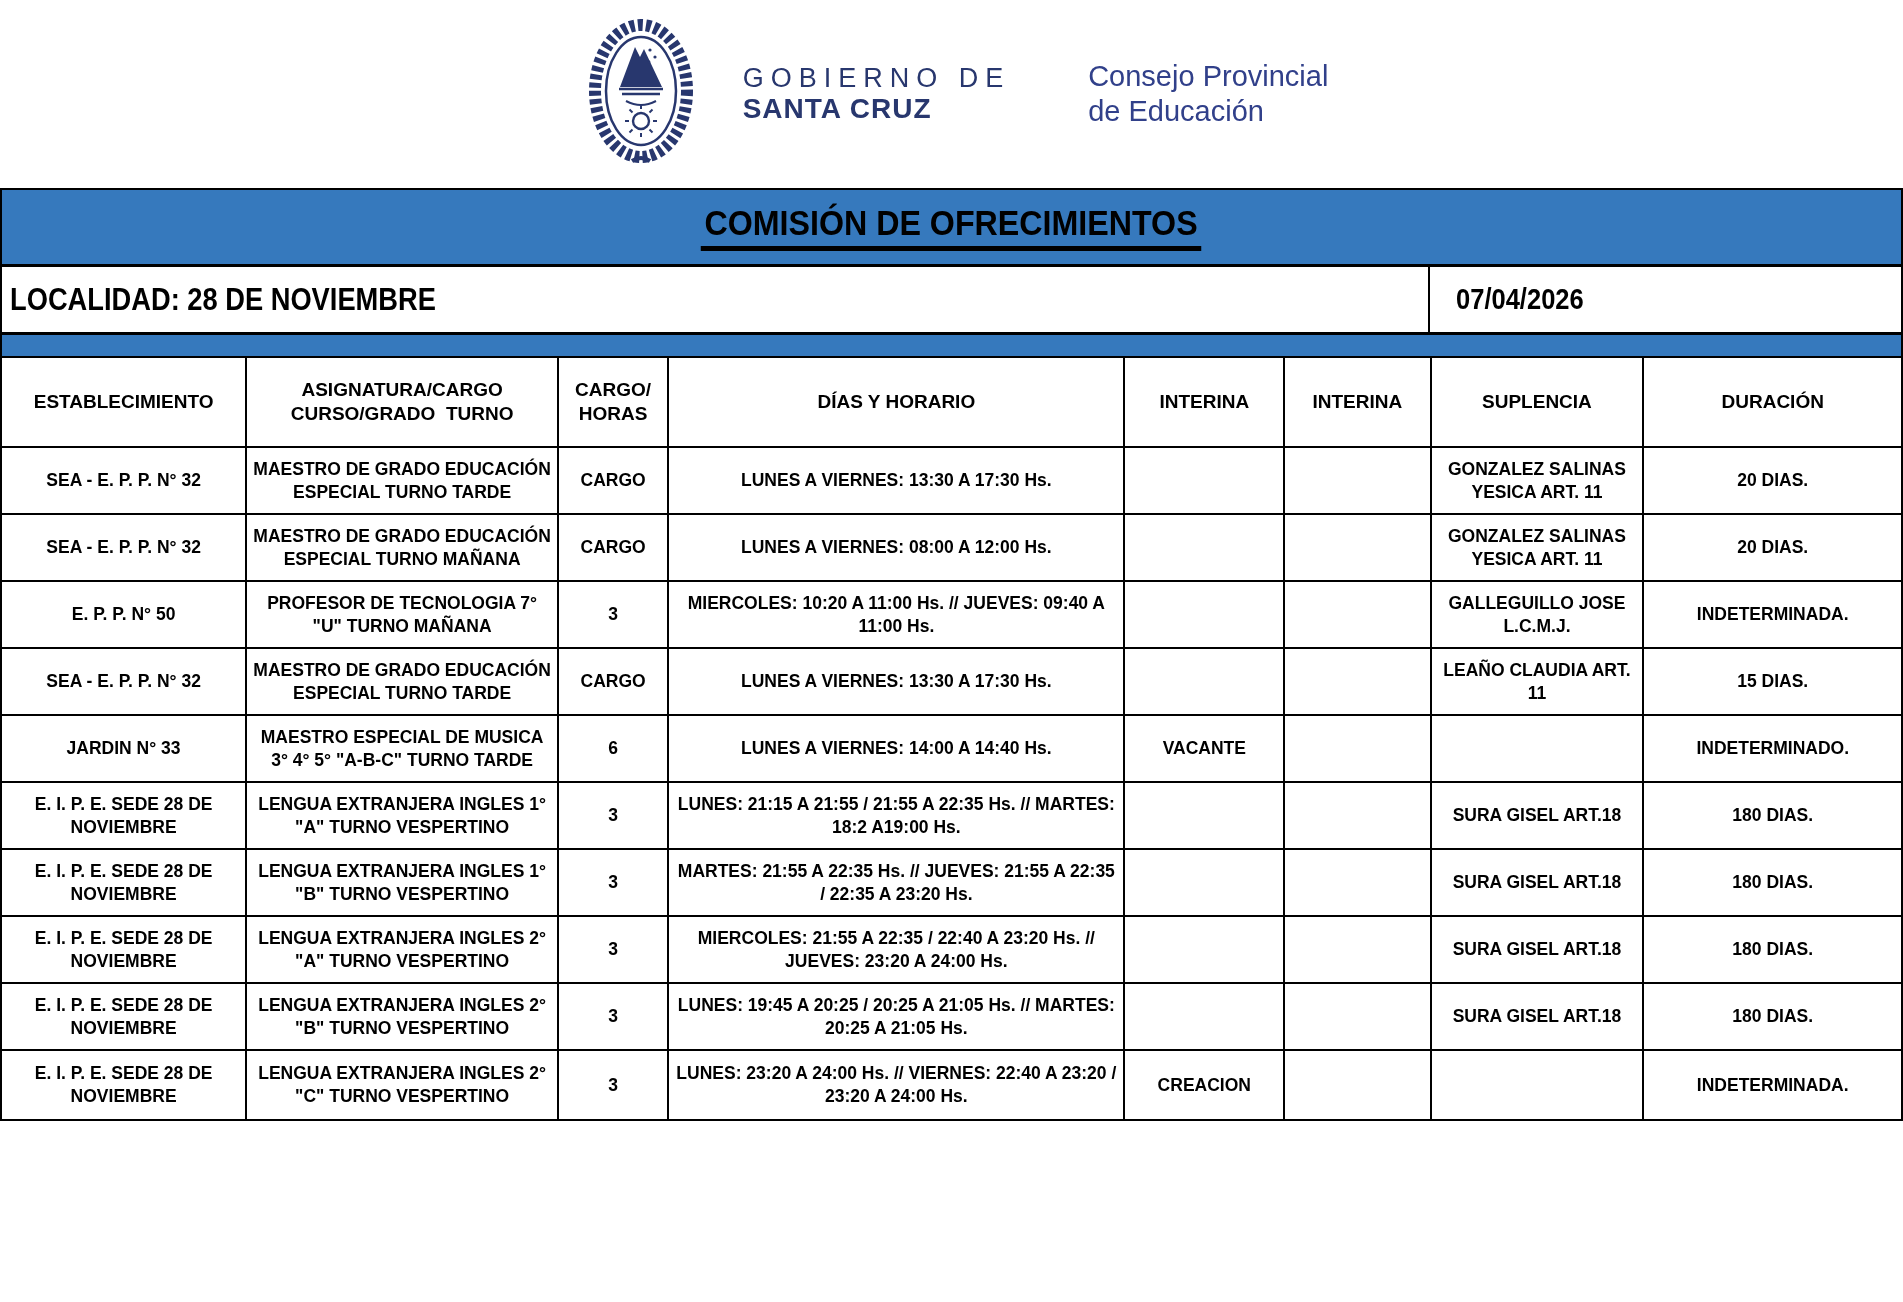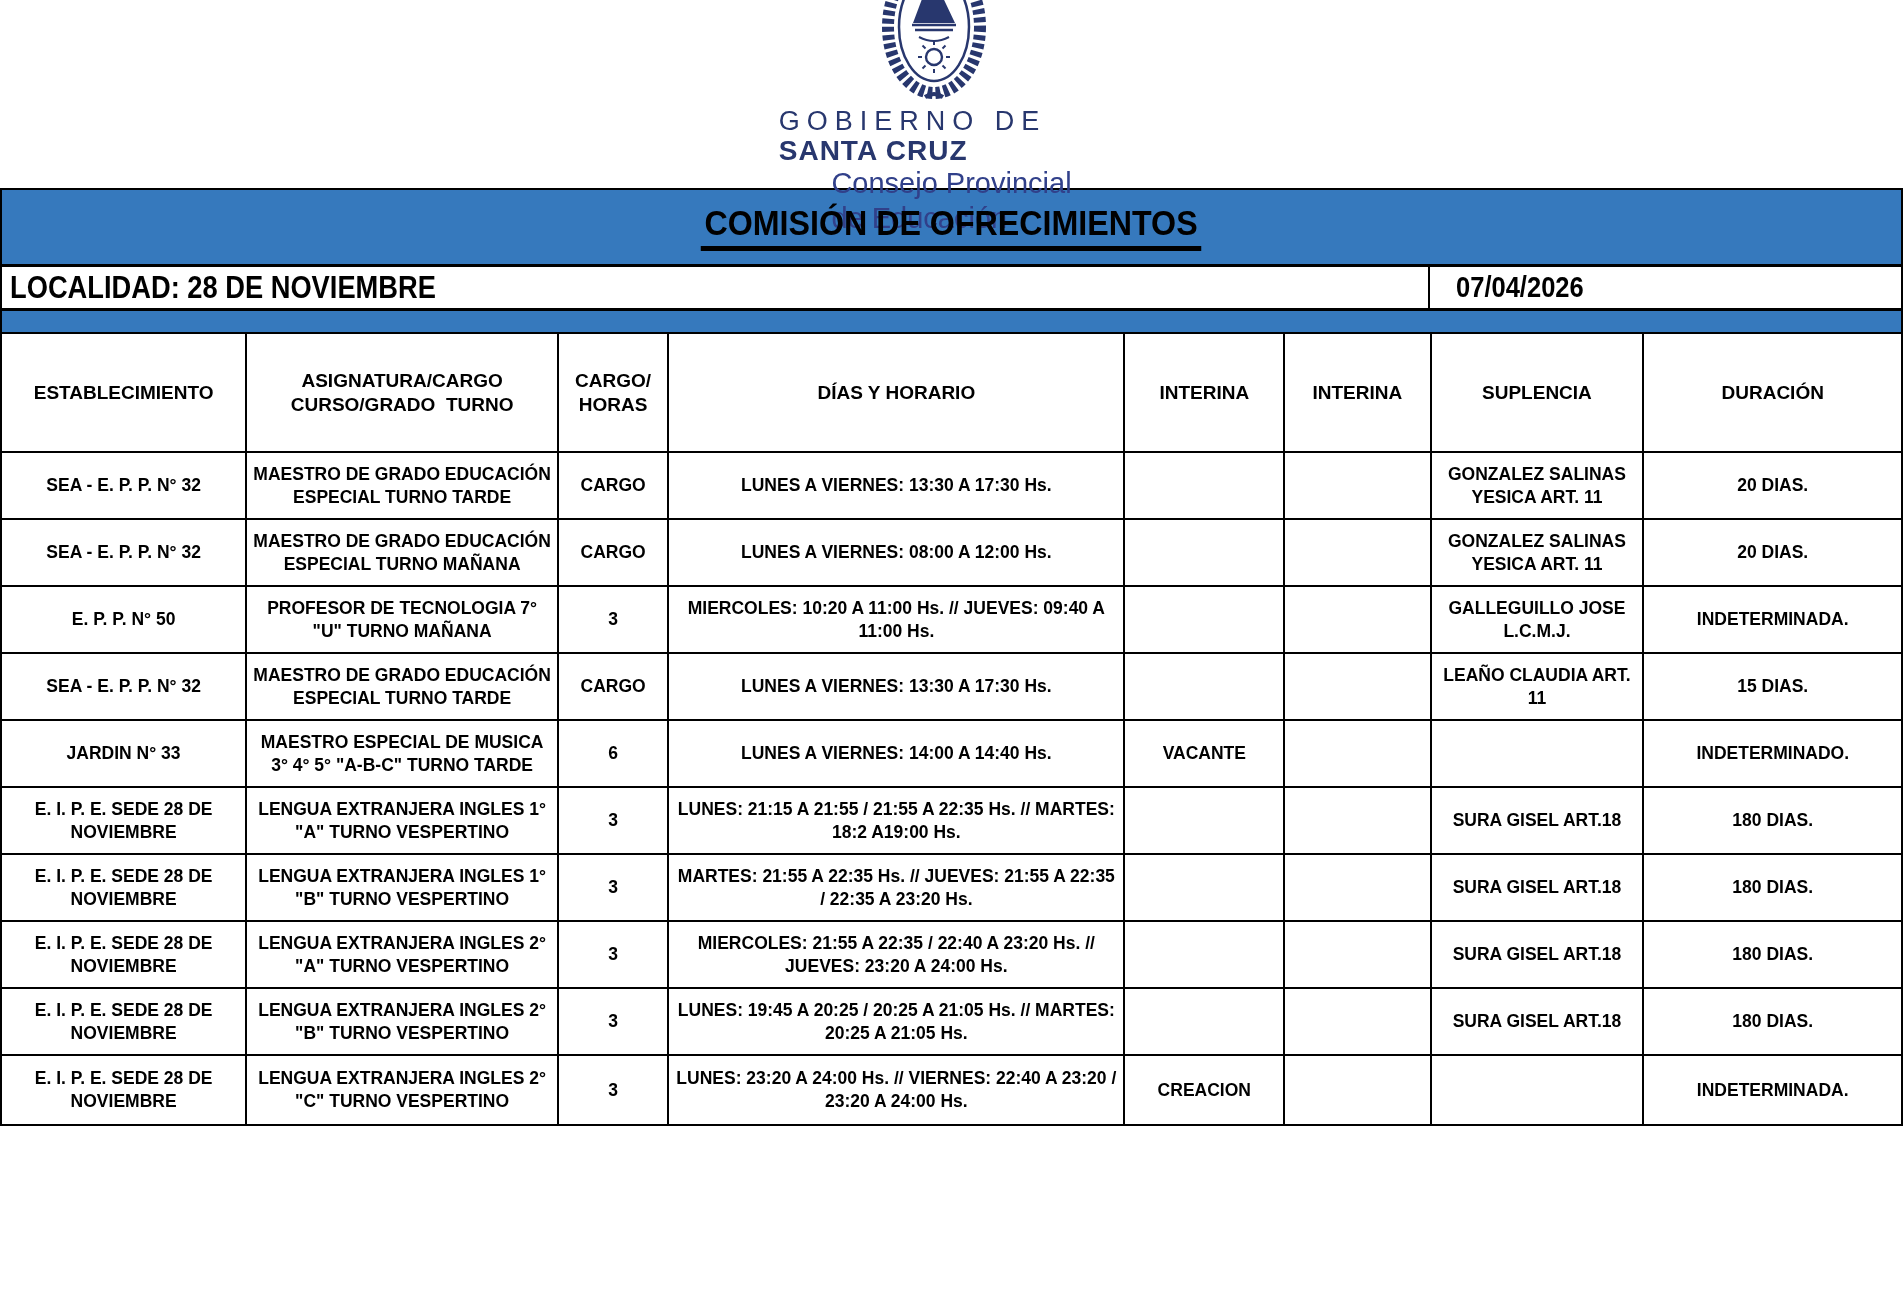--- a/index.html
+++ b/index.html
@@ -12,21 +12,20 @@
   html,body{margin:0;padding:0;}
   body{
     width:1903px;height:1302px;background:#ffffff;overflow:hidden;
     font-family:"Liberation Sans",sans-serif;color:#000;
   }
 
   
   .logo-band{
     height:188px;display:flex;align-items:center;justify-content:center;
     background:#fff;
-    flex-direction:column;
   }
   .emblem{flex:0 0 auto;margin-right:36px;}
   .brand-text{margin-right:78px;}
   .brand-line1{
     font-size:27px;font-weight:500;letter-spacing:7px;color:var(--brand-navy);
     line-height:1.1;
   }
   .brand-line2{
     font-size:28px;font-weight:800;letter-spacing:1px;color:var(--brand-navy);
     line-height:1.05;
@@ -43,21 +42,21 @@
   }
   .title-band .title{
     font-size:35px;font-weight:800;color:#000;
     border-bottom:5px solid #000;padding:0 4px 3px 4px;
     transform:scaleX(.92);transform-origin:center;
     white-space:nowrap;
   }
 
   
   .meta-row{
-    height:44px;display:flex;align-items:stretch;background:#fff;
+    height:68px;display:flex;align-items:stretch;background:#fff;
     border-left:2px solid var(--line);border-right:2px solid var(--line);
     border-bottom:3px solid var(--line);
   }
   .meta-localidad{
     flex:0 0 75.2%;display:flex;align-items:center;padding-left:8px;
     border-right:2px solid var(--line);
   }
   .meta-fecha-label{
     flex:0 0 11.2%;display:flex;align-items:center;padding-left:6px;
     border-right:2px solid var(--line);
@@ -83,21 +82,21 @@
   }
   table.offers th,table.offers td{
     border:2px solid var(--line);
     text-align:center;vertical-align:middle;
     font-weight:700;padding:2px 6px;
     overflow:hidden;
   }
   table.offers th{
     font-size:19px;white-space:pre-wrap;line-height:1.25;background:#fff;
   }
-  table.offers thead tr{height:119px;margin-top:44px;}
+  table.offers thead tr{height:90px;margin-top:44px;}
   table.offers tbody tr{height:67px;}
   table.offers tbody tr:last-child{height:70px;}
   table.offers td{font-size:17.5px;line-height:1.3;}
 </style>
 </head>
 <body>
 
 <div class="logo-band">
   <div class="emblem">
     <svg width="132" height="150" viewBox="0 0 110 150" aria-hidden="true">

